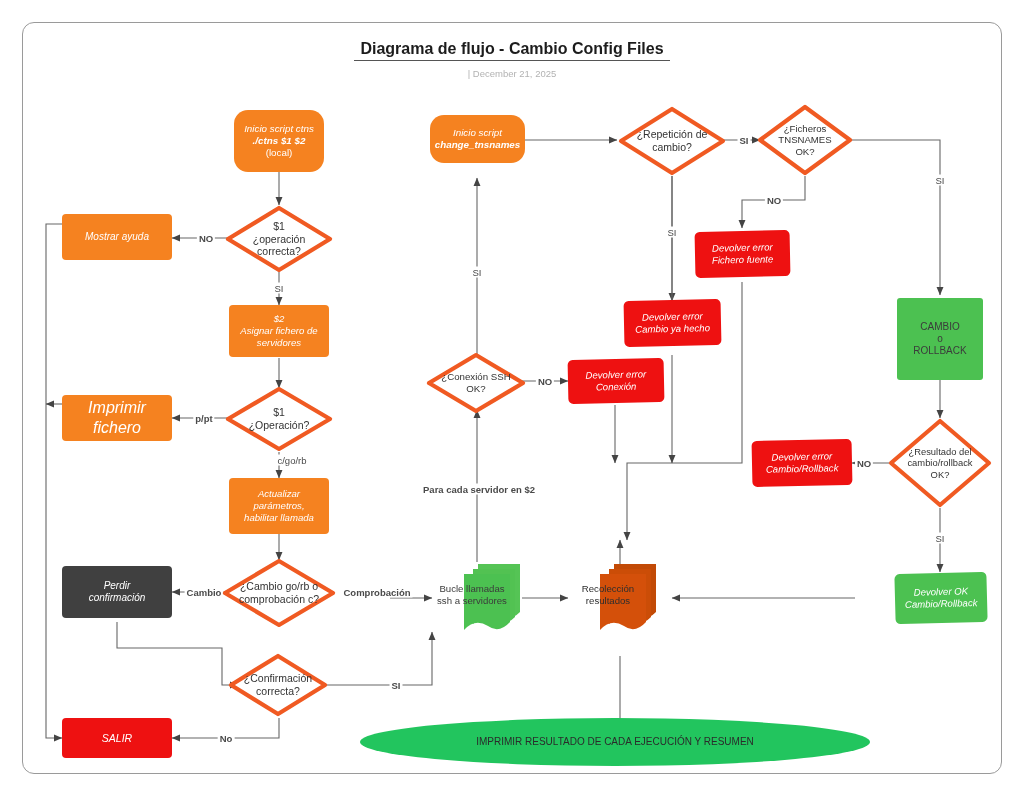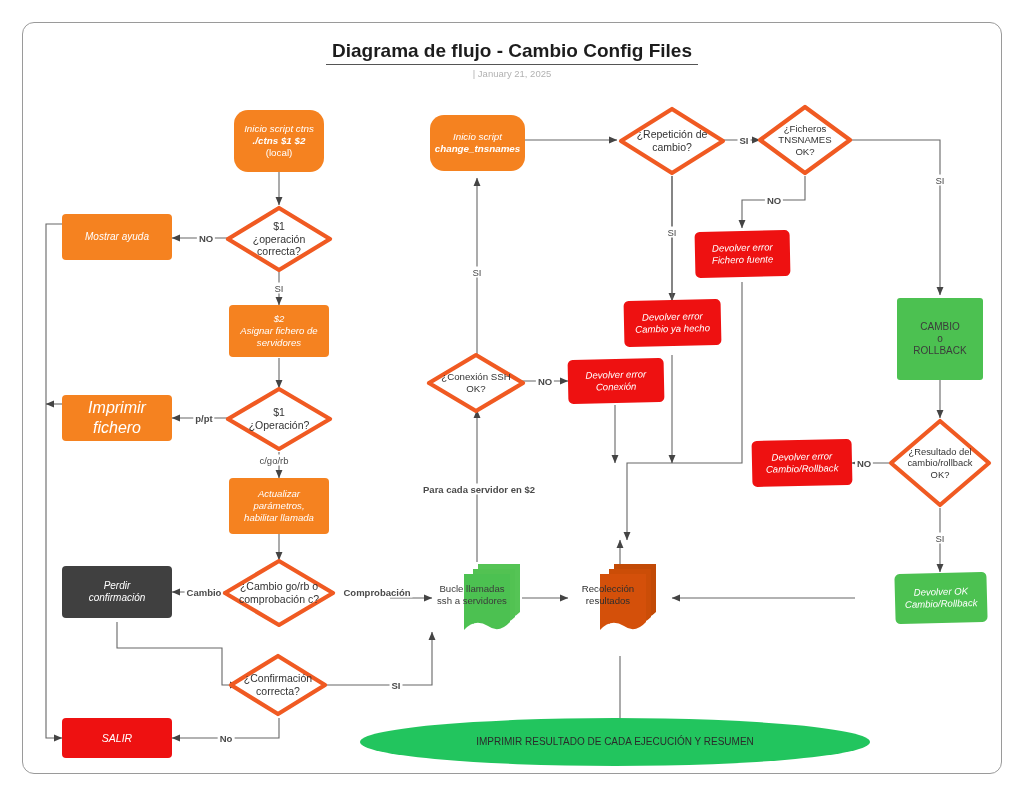--- a/index.html
+++ b/index.html
@@ -1,20 +1,20 @@
 <!DOCTYPE html>
 <html><head>
 <meta charset="utf-8">
 <style>
   html,body{margin:0;padding:0;background:#ffffff;}
   body{width:1024px;height:791px;font-family:"Liberation Sans",sans-serif;}
   #frame{position:absolute;left:22px;top:22px;width:980px;height:752px;
          border:1.5px solid #9a9a9a;border-radius:12px;background:#fff;box-sizing:border-box;}
   #canvas{position:absolute;left:0;top:0;width:1024px;height:791px;overflow:hidden;}
-  .ttl{position:absolute;left:0;right:0;top:40px;text-align:center;font-size:19px;font-weight:bold;color:#1c1c1c;}
+  .ttl{position:absolute;left:0;right:0;top:40px;text-align:center;font-size:16px;font-weight:bold;color:#1c1c1c;}
   .ttl span{border-bottom:1.5px solid #555;padding:0 6px 3px 6px;}
   .sub{position:absolute;left:0;right:0;top:68px;text-align:center;font-size:9.5px;color:#b2b2b2;}
   svg#edges{position:absolute;left:0;top:0;width:1024px;height:791px;}
   .node{position:absolute;box-sizing:border-box;display:flex;align-items:center;
         justify-content:center;text-align:center;line-height:1.22;}
   .rounded{border-radius:14px;}
   .lab{position:absolute;font-size:9.5px;color:#4a4a4a;font-weight:bold;
        background:#fff;padding:0 2px;white-space:nowrap;transform:translate(-50%,-50%);}
   .lab.thin{font-weight:normal;}
   .diamond{position:absolute;}
@@ -25,21 +25,21 @@
   .docstack{position:absolute;}
 </style>
 </head>
 <body>
 
 <div id="canvas">
 
   <div id="frame"></div>
 
   <div class="ttl"><span>Diagrama de flujo - Cambio Config Files</span></div>
-  <div class="sub">|  January 21, 2025</div>
+  <div class="sub">|  December 21, 2025</div>
 
   <svg id="edges">
     <defs>
       <marker id="ar" markerWidth="9" markerHeight="9" refX="7.4" refY="3.2" orient="auto">
         <path d="M0,0 L7.6,3.2 L0,6.4 z" fill="#444"></path>
       </marker>
     </defs>
     <g stroke="#666" stroke-width="1.1" fill="none" marker-end="url(#ar)">
 
       <path d="M279,172 L279,205"></path>
@@ -80,21 +80,21 @@
     </g>
 
     <g stroke="#666" stroke-width="1.1" fill="none">
       <path d="M672,176 L672,300"></path>
     </g>
   </svg>
 
   <div class="lab" style="left:206px;top:238px;">NO</div>
   <div class="lab thin" style="left:279px;top:288px;">SI</div>
   <div class="lab" style="left:204px;top:418px;">p/pt</div>
-  <div class="lab thin" style="left:274px;top:460px;text-align:center;">c/go/rb</div>
+  <div class="lab thin" style="left:292px;top:460px;text-align:center;">c/go/rb</div>
   <div class="lab" style="left:204px;top:592px;">Cambio</div>
   <div class="lab" style="left:377px;top:592px;">Comprobación</div>
   <div class="lab" style="left:396px;top:685px;">SI</div>
   <div class="lab" style="left:226px;top:738px;">No</div>
   <div class="lab thin" style="left:672px;top:232px;">SI</div>
   <div class="lab" style="left:744px;top:140px;">SI</div>
   <div class="lab" style="left:774px;top:200px;">NO</div>
   <div class="lab thin" style="left:940px;top:180px;">SI</div>
   <div class="lab" style="left:864px;top:463px;">NO</div>
   <div class="lab thin" style="left:940px;top:538px;">SI</div>
@@ -187,21 +187,21 @@
       <div>¿Confirmación</div>
       <div>correcta?</div>
     </div>
       </div>
   </div>
 
   <div class="node" style="left:62px;top:718px;width:110px;height:40px;background:#EE1111;color:#fff;font-size:10.5px;font-style:italic;border-radius:4px;">
     <span>SALIR</span>
   </div>
 
-  <div class="node rounded" style="left:430px;top:115px;width:95px;height:56px;background:#F58220;color:#fff;font-size:9.8px;font-style:italic;">
+  <div class="node rounded" style="left:430px;top:115px;width:95px;height:48px;background:#F58220;color:#fff;font-size:9.8px;font-style:italic;">
     <div>
       <div>Inicio script</div>
       <div style="font-weight:bold;">change_tnsnames</div>
     </div>
   </div>
 
   <div class="diamond" style="left:618px;top:106px;width:108px;height:70px;">
     <svg class="dshape" viewBox="0 0 108 70" preserveAspectRatio="none">
         <polygon points="54,3 105,35 54,67 3,35" fill="#fff" stroke="#F05A22" stroke-width="4.2" stroke-linejoin="round"></polygon>
       </svg>

